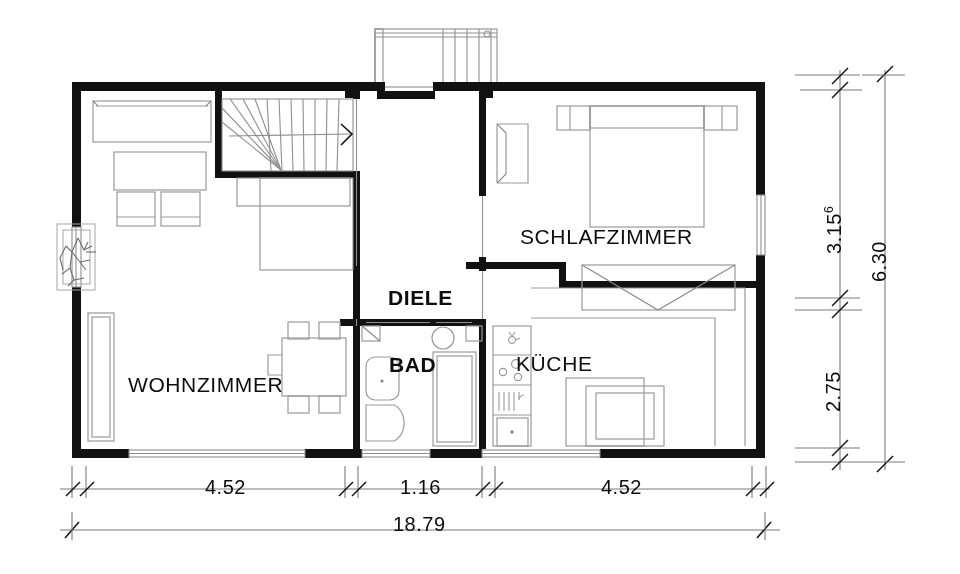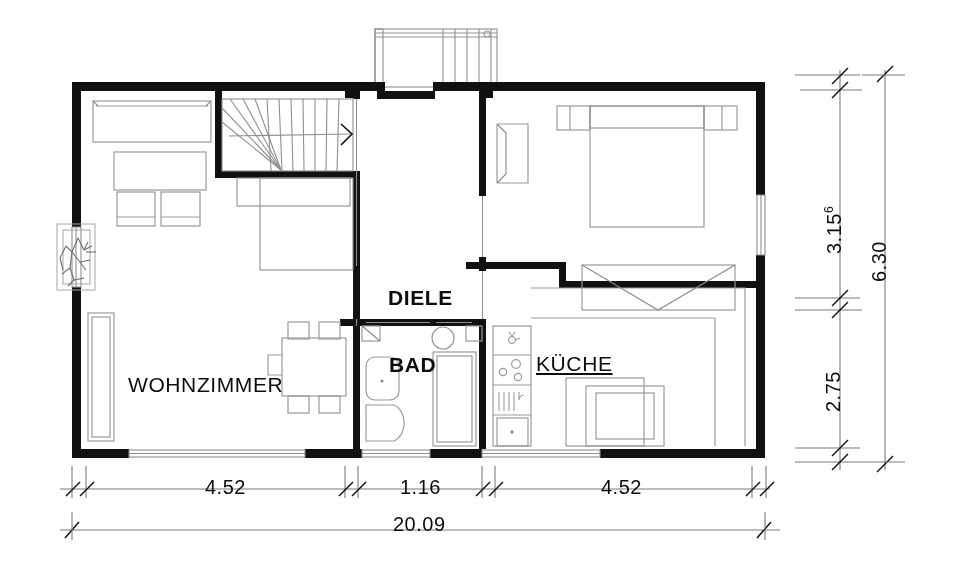--- a/index.html
+++ b/index.html
@@ -347,26 +347,27 @@
       </g>
       <line class="dimline" x1="862" y1="75" x2="905" y2="75"></line>
       <line class="dimline" x1="862" y1="462" x2="905" y2="462"></line>
     </g>
 
   </svg>
 
   <div class="roomlabel" style="left:128px;top:353px;margin-top:20px;">WOHNZIMMER</div>
   <div class="roomlabel" style="left:388px;top:286px;font-weight:bold;">DIELE</div>
   <div class="roomlabel" style="left:389px;top:353px;font-weight:bold;">BAD</div>
-  <div class="roomlabel" style="left:536px;top:352px;text-decoration:underline;">KÜCHE</div>
+  <div class="roomlabel" style="left:516px;top:352px;">KÜCHE</div>
+  <div class="roomlabel" style="left:520px;top:225px;">SCHLAFZIMMER</div>
 
   <div class="dimlabel" style="left:205px;top:476px;">4.52</div>
   <div class="dimlabel" style="left:400px;top:476px;">1.16</div>
   <div class="dimlabel" style="left:601px;top:476px;">4.52</div>
-  <div class="dimlabel" style="left:393px;top:513px;">20.09</div>
+  <div class="dimlabel" style="left:393px;top:513px;">18.79</div>
 
   <div class="dimlabel vert" style="left:822px;top:254px;">
     <span>3.15</span><sup>6</sup>
   </div>
   <div class="dimlabel vert" style="left:822px;top:412px;">2.75</div>
   <div class="dimlabel vert" style="left:868px;top:282px;">6.30</div>
 
 </div>
 
 </body></html>

